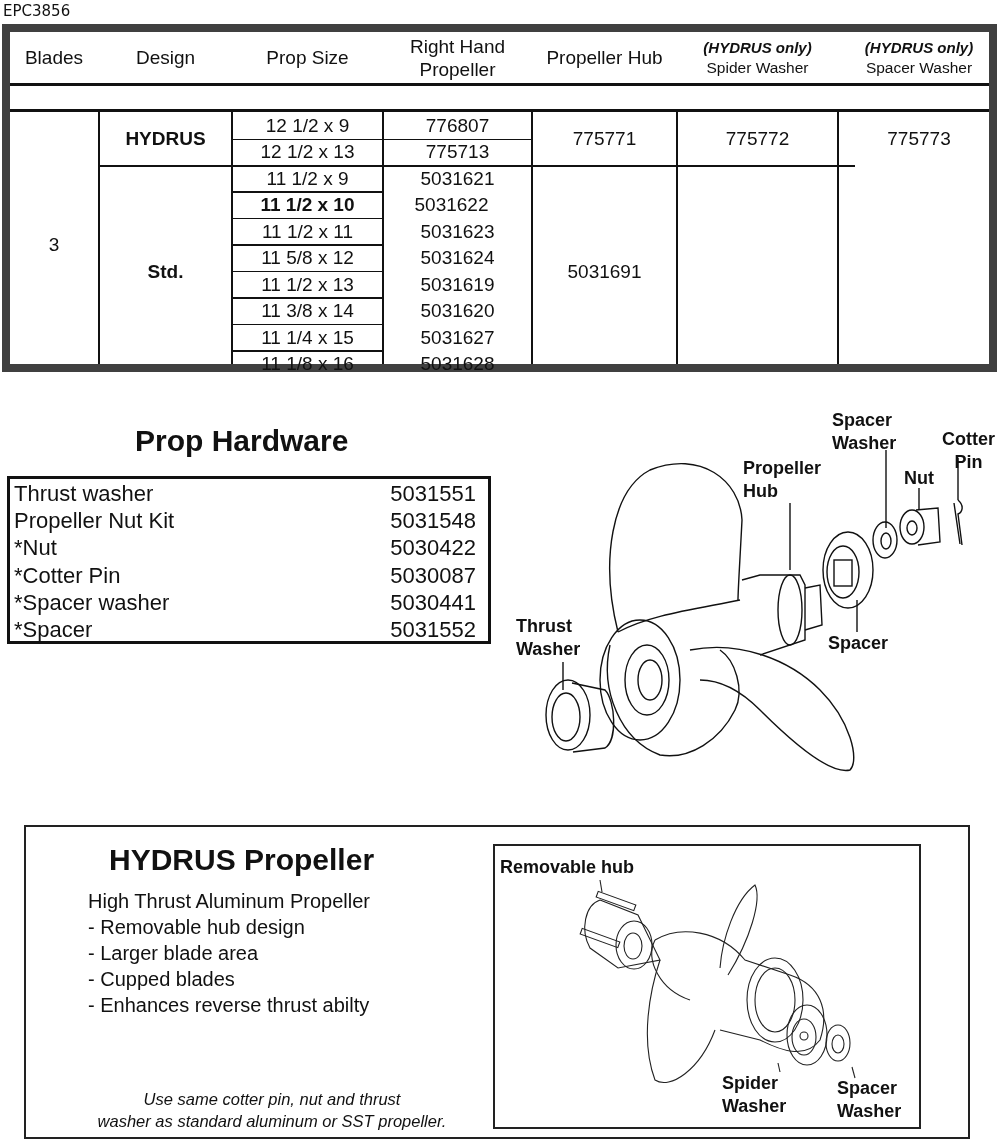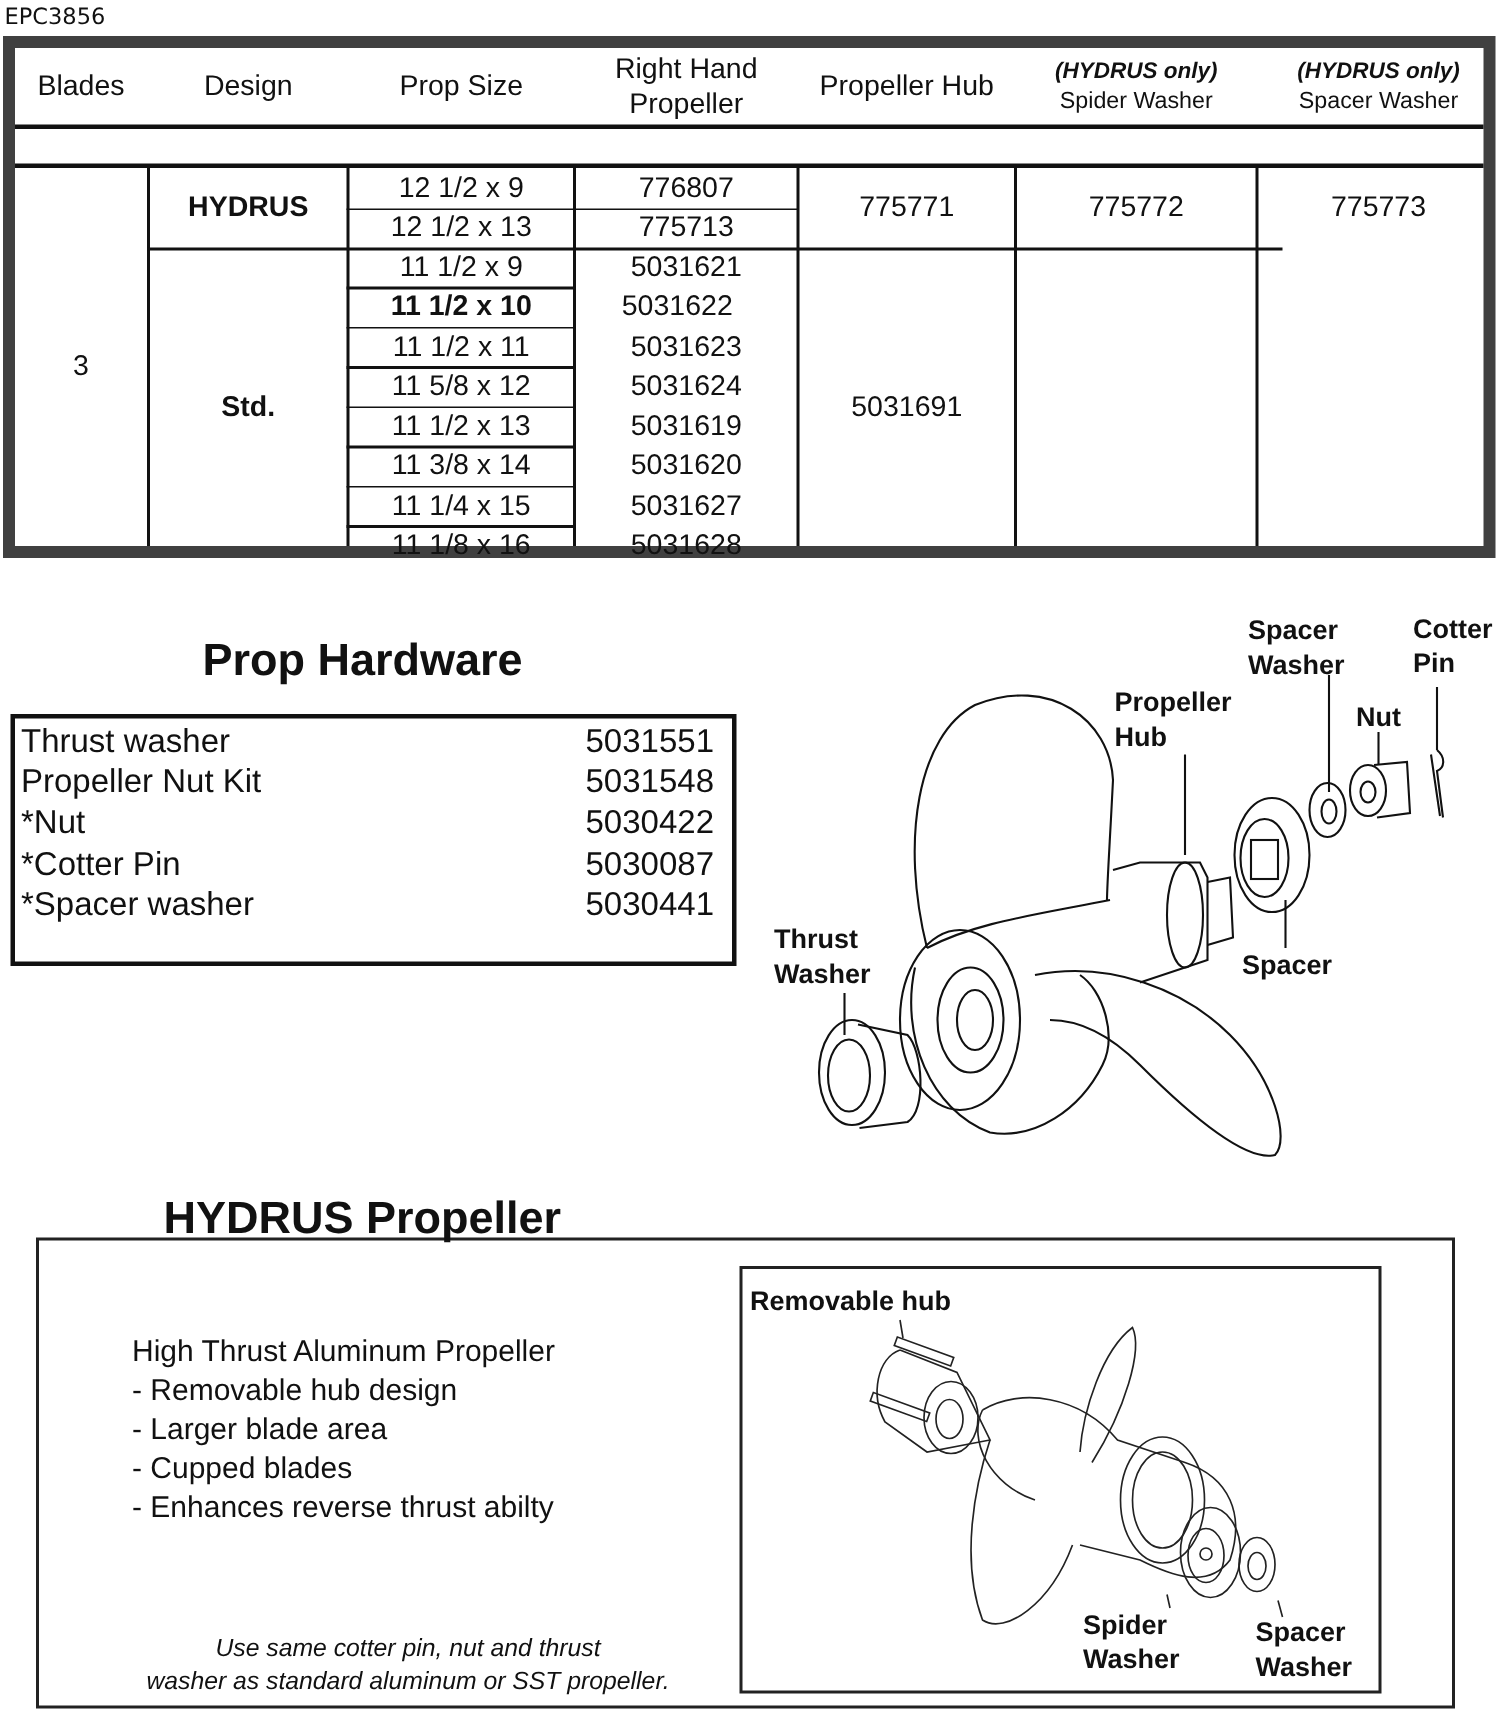--- a/index.html
+++ b/index.html
@@ -19,21 +19,21 @@
   .cell { position:absolute; display:flex; align-items:center; justify-content:center; font-size:19px; }
   .bold { font-weight:bold; }
 
   
   #ph-title { left:135px; top:424px; font-size:30px; font-weight:bold; }
   #ph-box { left:7px; top:476px; width:484px; height:168px; border:3px solid #111; box-sizing:border-box; }
   .ph-row { position:absolute; left:4px; width:462px; height:27.3px; font-size:22px; display:flex; justify-content:space-between; align-items:center; }
 
   
   #hy-box { left:24px; top:825px; width:946px; height:314px; border:2px solid #222; box-sizing:border-box; }
-  #hy-title { left:109px; top:796px; font-size:30px; font-weight:bold; }
+  #hy-title { left:109px; top:843px; font-size:30px; font-weight:bold; }
   .hy-line { position:absolute; left:88px; font-size:20px; }
   .hy-note { position:absolute; width:440px; left:52px; text-align:center; font-style:italic; font-size:16.5px; }
   #hy-img-box { left:493px; top:844px; width:428px; height:285px; border:2px solid #222; box-sizing:border-box; }
   .callout { position:absolute; font-weight:bold; font-size:18px; line-height:23px; }
   svg { position:absolute; overflow:visible; }
 </style>
 </head>
 <body>
 
 <div id="doc-id" class="abs">EPC3856</div>
@@ -134,27 +134,31 @@
       <span>5030422</span>
     </div>
   <div class="ph-row" style="top:82.9px;">
       <span>*Cotter Pin</span>
       <span>5030087</span>
     </div>
   <div class="ph-row" style="top:110.2px;">
       <span>*Spacer washer</span>
       <span>5030441</span>
     </div>
+  <div class="ph-row" style="top:137.5px;">
+      <span>*Spacer</span>
+      <span>5031552</span>
+    </div>
 </div>
 
 <div class="callout" style="left:832px;top:409px;">
   <div>Spacer</div>
   <div>Washer</div>
 </div>
-<div class="callout" style="left:942px;top:408px;">
+<div class="callout" style="left:942px;top:428px;text-align:center;">
   <div>Cotter</div>
   <div>Pin</div>
 </div>
 <div class="callout" style="left:743px;top:457px;">
   <div>Propeller</div>
   <div>Hub</div>
 </div>
 <div class="callout" style="left:904px;top:467px;">Nut</div>
 <div class="callout" style="left:516px;top:615px;">
   <div>Thrust</div>

